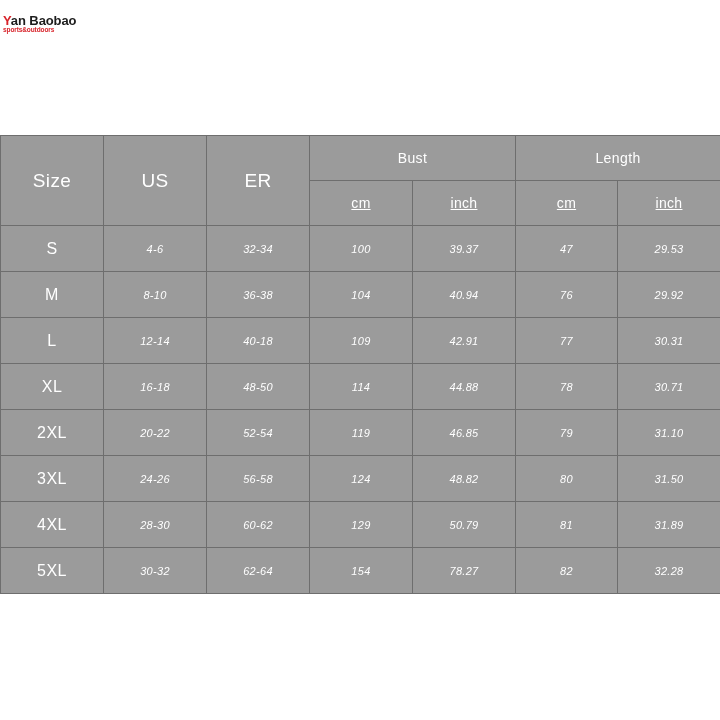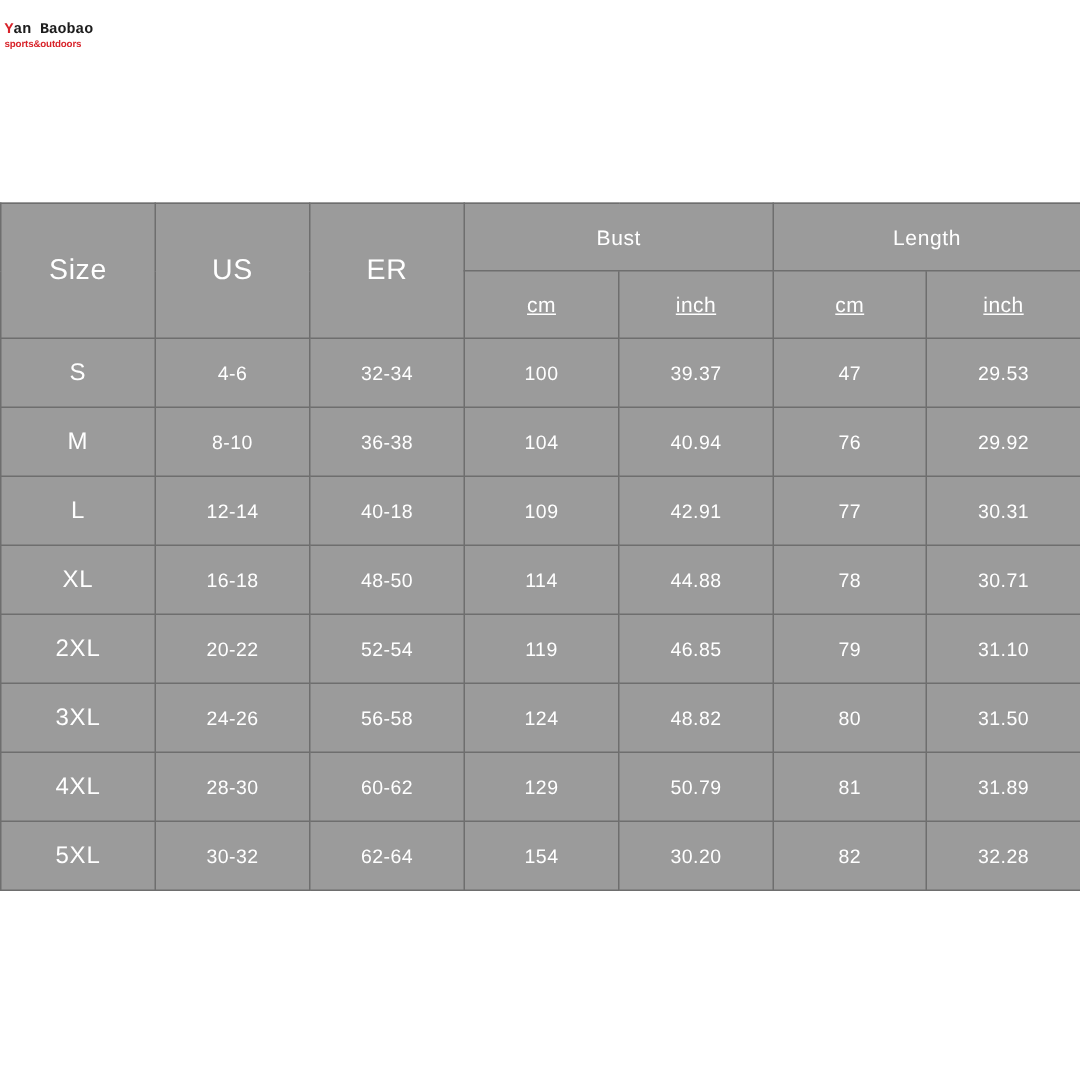--- a/index.html
+++ b/index.html
@@ -17,27 +17,26 @@
 
   
   #brand {
     position: absolute;
     left: 3px;
     top: 16px;
     width: 120px;
     user-select: none;
   }
   #brand-name {
-    font-size: 10px;
+    font-size: 13px;
     font-weight: bold;
     color: #1d1d1d;
     letter-spacing: -0.1px;
     line-height: 9px;
     white-space: nowrap;
-    font-family: Liberation Mono, monospace;
   }
   #brand-name .mark {
     color: #d8232a;
   }
   #brand-tagline {
     font-size: 6.5px;
     font-weight: bold;
     color: #d8232a;
     letter-spacing: -0.1px;
     line-height: 8px;
@@ -85,22 +84,23 @@
   }
 
   
   .c-size {
     height: 45px;
     font-size: 16px;
     letter-spacing: 0.5px;
   }
   .c-val {
     height: 45px;
-    font-size: 13px;
+    font-size: 11px;
     letter-spacing: 0.3px;
+    font-style: italic;
   }
 
   
   .col-size   { width: 103px; }
   .col-us     { width: 103px; }
   .col-er     { width: 103px; }
   .col-bcm    { width: 103px; }
   .col-binch  { width: 103px; }
   .col-lcm    { width: 102px; }
   .col-linch  { width: 103px; }
@@ -200,18 +200,18 @@
         <td class="c-val">129</td>
         <td class="c-val">50.79</td>
         <td class="c-val">81</td>
         <td class="c-val">31.89</td>
       </tr>
       <tr>
         <td class="c-size">5XL</td>
         <td class="c-val">30-32</td>
         <td class="c-val">62-64</td>
         <td class="c-val">154</td>
-        <td class="c-val">30.20</td>
+        <td class="c-val">78.27</td>
         <td class="c-val">82</td>
         <td class="c-val">32.28</td>
       </tr>
     </tbody>
 </table>
 
 </body></html>

